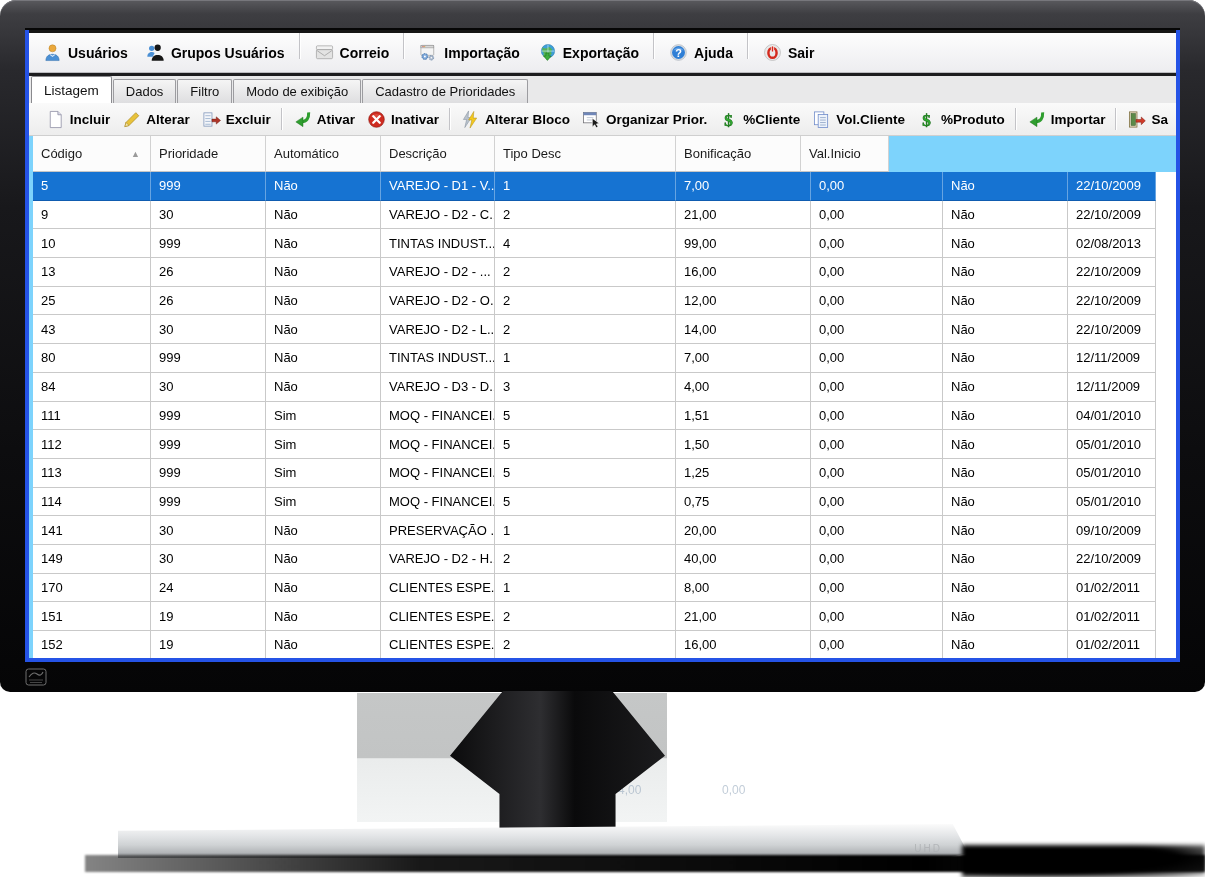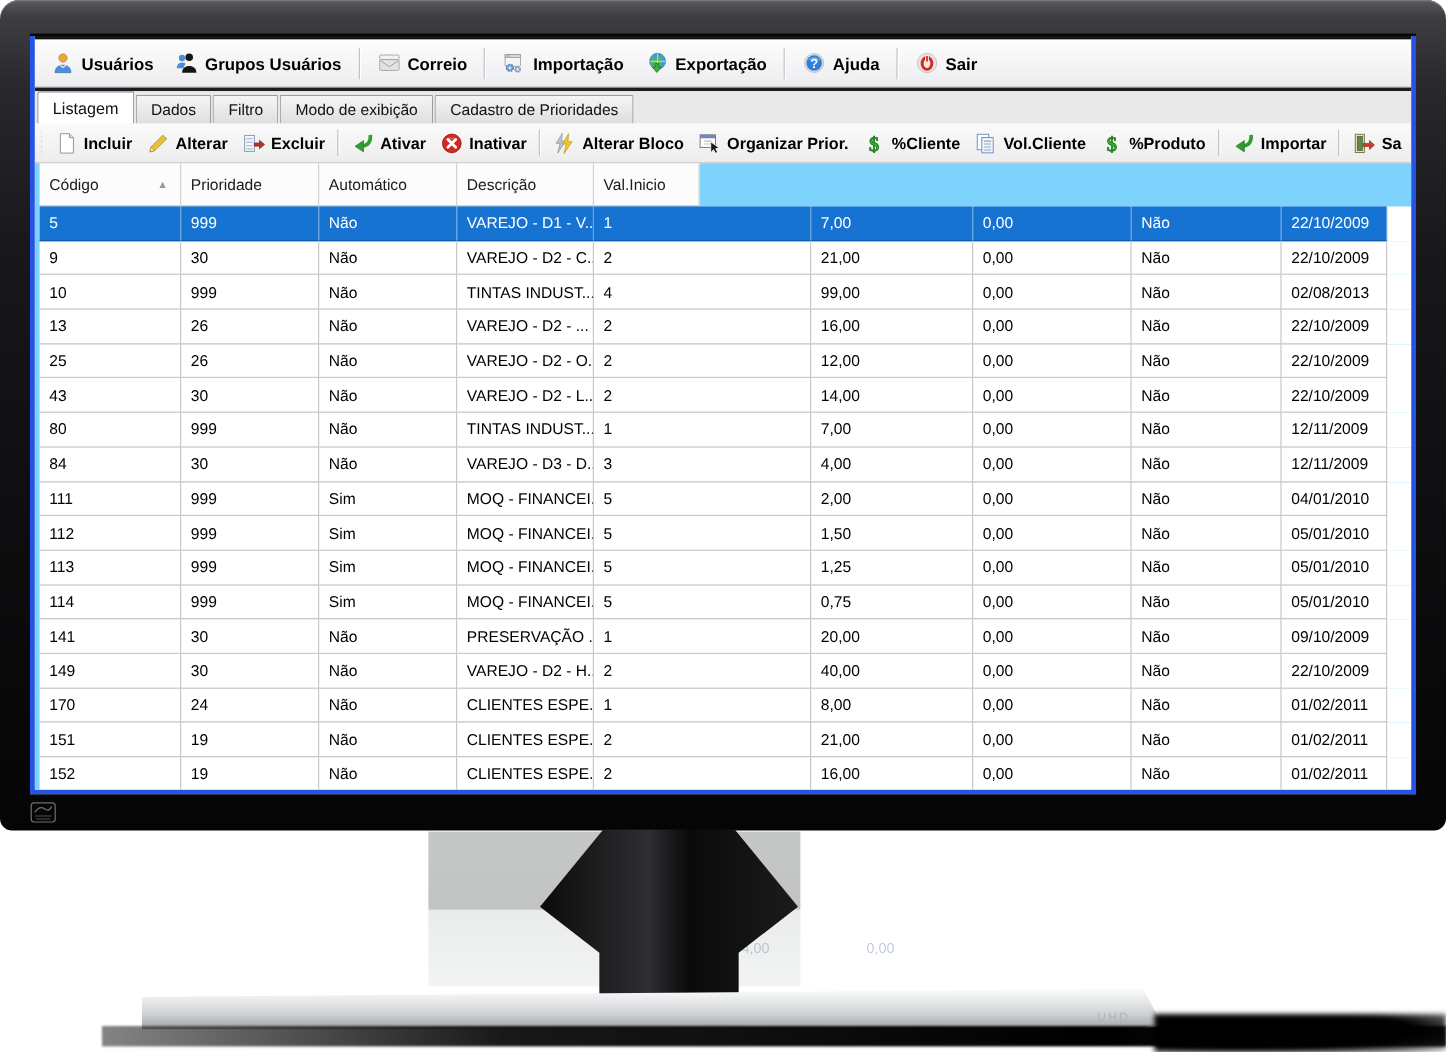--- a/index.html
+++ b/index.html
@@ -26,21 +26,21 @@
   .shadow-main{position:absolute;left:85px;top:855px;width:1120px;height:17px;
     background:linear-gradient(90deg,rgba(10,10,10,.5),rgba(5,5,5,.92) 30%,#000 75%,rgba(0,0,0,.85));filter:blur(1px);}
   .shadow-right{position:absolute;left:962px;top:845px;width:243px;height:32px;
     background:radial-gradient(ellipse at 30% 40%,#000 60%,rgba(0,0,0,.55) 85%,rgba(0,0,0,0));filter:blur(2px);}
   
   .app-window{position:absolute;left:0;top:2px;width:1155px;height:632px;
     border-left:4px solid var(--window-border,#2553e6);border-right:4px solid var(--window-border,#2553e6);
     border-bottom:4px solid var(--window-border,#2553e6);background:#fff;overflow:hidden;}
   .win-topstrip{height:3px;background:#161616;}
   
-  .toolbar-top{height:40px;display:flex;align-items:center;padding:0 6px;gap:2px;
+  .toolbar-top{height:40px;display:flex;padding:0 6px;gap:2px;
     background:linear-gradient(180deg,#fdfdfd,#ededf0);border-bottom:1px solid #bcbcc0;}
   .tt-item{display:flex;align-items:center;gap:6px;padding:4px 8px;border-radius:3px;cursor:default;}
   .tt-item .lbl{font-size:14px;font-weight:600;color:#000;white-space:nowrap;}
   .tsep{width:2px;height:26px;border-left:1px solid #c3c3c7;border-right:1px solid #fff;margin:0 4px;}
   .darkline{height:3px;background:#1d1d1f;}
   
   .tabstrip{height:27px;background:#e9e9ea;display:flex;align-items:flex-end;padding-left:2px;}
   .tab{height:24px;display:flex;align-items:center;padding:0 12px;font-size:13px;color:#111;
     background:linear-gradient(180deg,#f5f5f5,#dedee0);border:1px solid #9c9ca0;border-bottom:none;
     margin-right:1px;border-radius:2px 2px 0 0;cursor:default;}
@@ -311,20 +311,26 @@
           </div>
           <div class="hcell c1">
               <span>Prioridade</span>
             </div>
           <div class="hcell c2">
               <span>Automático</span>
             </div>
           <div class="hcell c3">
               <span>Descrição</span>
             </div>
+          <div class="hcell c4">
+              <span>Tipo Desc</span>
+            </div>
+          <div class="hcell c7">
+              <span>Bonificação</span>
+            </div>
           <div class="hcell c8">
               <span>Val.Inicio</span>
             </div>
         </div>
         <div>
             <div class="trow selected">
               <div class="cell c0">5</div>
               <div class="cell c1">999</div>
               <div class="cell c2">Não</div>
               <div class="cell c3">VAREJO - D1 - V...</div>
@@ -410,21 +416,21 @@
               <div class="cell c6">0,00</div>
               <div class="cell c7">Não</div>
               <div class="cell c8">12/11/2009</div>
             </div>
             <div class="trow">
               <div class="cell c0">111</div>
               <div class="cell c1">999</div>
               <div class="cell c2">Sim</div>
               <div class="cell c3">MOQ - FINANCEI...</div>
               <div class="cell c4">5</div>
-              <div class="cell c5">2,00</div>
+              <div class="cell c5">1,51</div>
               <div class="cell c6">0,00</div>
               <div class="cell c7">Não</div>
               <div class="cell c8">04/01/2010</div>
             </div>
             <div class="trow">
               <div class="cell c0">112</div>
               <div class="cell c1">999</div>
               <div class="cell c2">Sim</div>
               <div class="cell c3">MOQ - FINANCEI...</div>
               <div class="cell c4">5</div>

